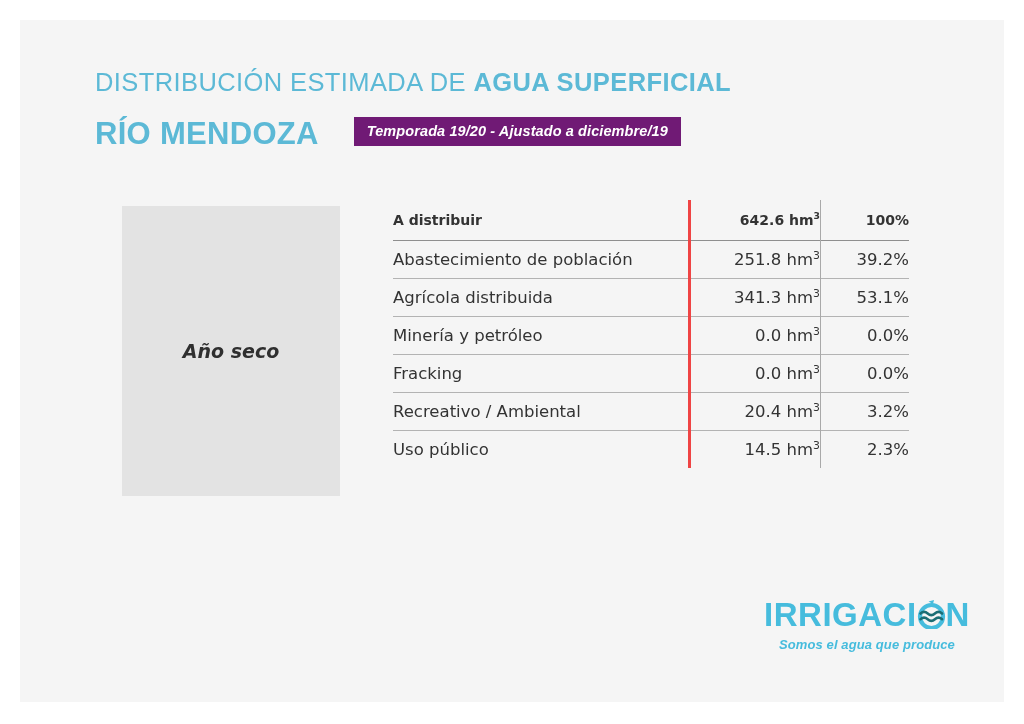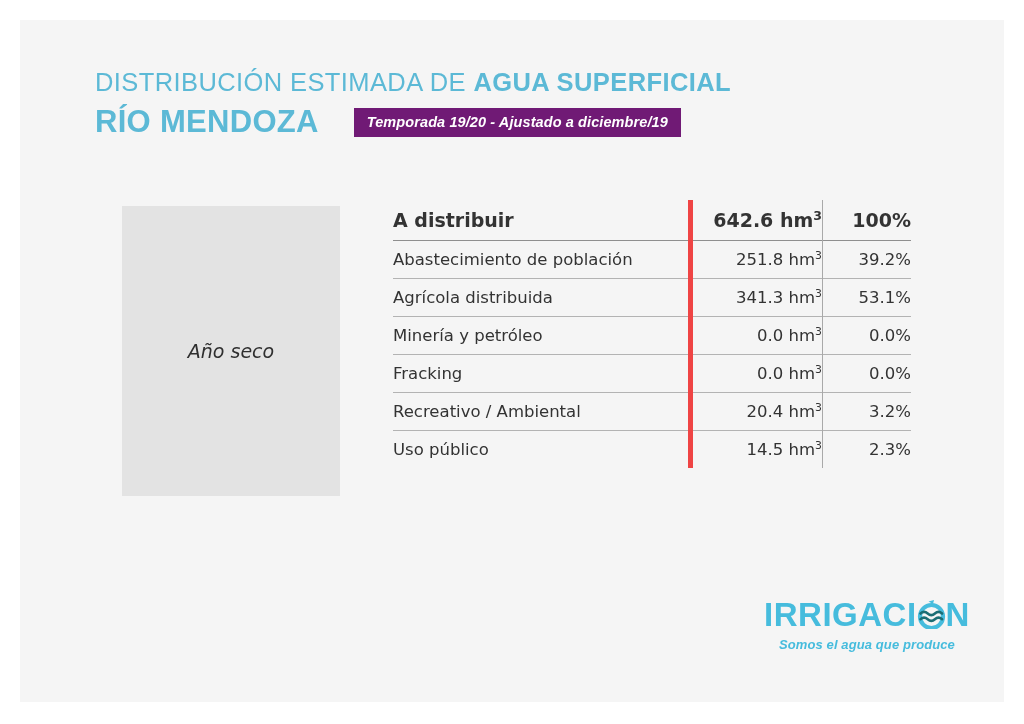--- a/index.html
+++ b/index.html
@@ -38,22 +38,22 @@
     white-space: nowrap;
   }
   #title-line1 .light {
     font-weight: 400;
   }
   #title-line1 .bold {
     font-weight: 700;
   }
   #title-row2 {
     display: flex;
-    align-items: center;
-    margin-top: 8px;
+    align-items: flex-start;
+    margin-top: 20px;
   }
   #title-line2 {
     font-size: 31px;
     font-weight: 700;
     letter-spacing: 0.3px;
     color: #5cb9d6;
     white-space: nowrap;
     line-height: 1.1;
   }
   #season-badge {
@@ -79,20 +79,21 @@
     background: #e3e3e3;
     display: flex;
     align-items: center;
     justify-content: center;
   }
   #year-box-label {
     font-size: 19px;
     font-style: italic;
     color: #2f2f2f;
     font-family: "DejaVu Sans", sans-serif;
+    font-weight: bold;
   }
 
   
   #table-wrap {
     position: absolute;
     left: 373px;
     top: 180px;
     width: 512px;
   }
   table.dist {
@@ -111,32 +112,32 @@
     width: 295px;
     font-size: 16.5px;
     padding-left: 15px;
     text-align: left;
   }
   td.c-value {
     width: 129px;
     font-size: 16.5px;
     text-align: right;
     padding-right: 14px;
-    border-left: 5px solid #ef4444;
+    border-left: 3px solid #ef4444;
   }
   td.c-pct {
     width: 88px;
     font-size: 16.5px;
     text-align: right;
     padding-right: 12px;
     border-left: 1px solid #a9a9a9;
   }
   tr.head-row td {
     font-weight: 700;
-    font-size: 19px;
+    font-size: 14px;
     height: 40px;
   }
   tr.body-row {
     border-top: 1px solid #b3b3b3;
   }
   tr.body-row.first {
     border-top: 1px solid #8f8f8f;
   }
   .sup {
     font-size: 0.66em;

